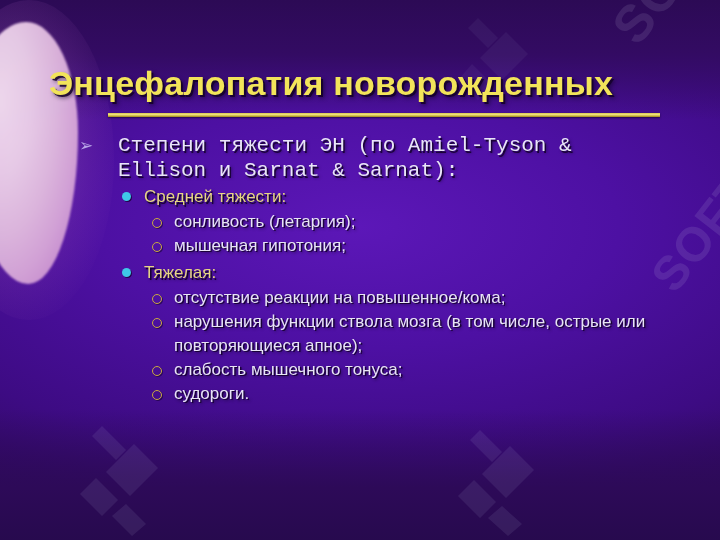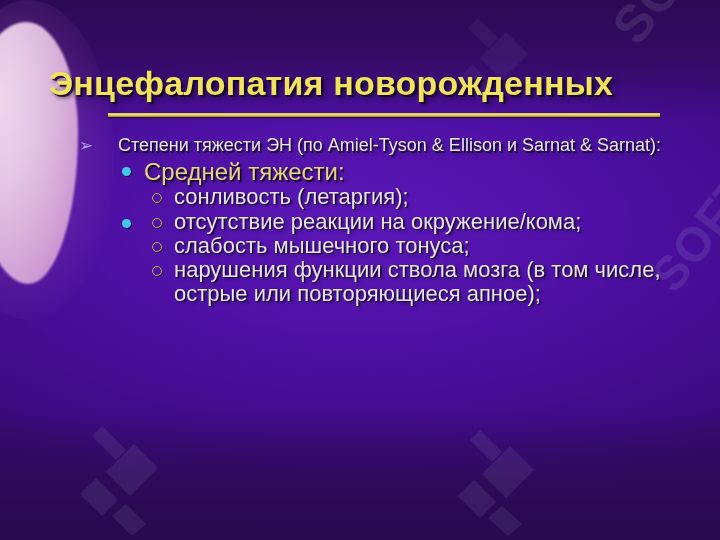--- a/index.html
+++ b/index.html
@@ -122,57 +122,58 @@
   
   .l1 > li.item { padding-left: 118px; margin-bottom: 2px; }
   .l1 > li.item > .bullet {
     left: 79px; top: 2px;
     width: 18px; height: 22px;
     color: #b9a6e8;
     font-size: 17px;
     line-height: 22px;
   }
   .l1 > li.item > .txt {
-    font-size: 18px;
+    font-size: 21px;
     color: #e9e6f7;
     line-height: 25px;
     text-shadow: 1.5px 1.5px 0 rgba(18,0,38,.8), 2px 2px 3px rgba(8,0,22,.5);
     padding-right: 52px;
+    font-family: Liberation Mono, monospace;
   }
 
   
   .l2 { margin-top: 5px; }
   .l2 > li.item { padding-left: 26px; margin-bottom: 1px; }
   .l2 > li.item > .bullet {
     left: 4px; top: 9px;
     width: 9px; height: 9px;
     border-radius: 50%;
     background: #3fc8e8;
     box-shadow: 1px 1px 0 rgba(18,0,38,.7);
   }
   .l2 > li.item > .txt {
-    font-size: 24px;
+    font-size: 17px;
     color: #e6d583;
     line-height: 27px;
     text-shadow: 1.5px 1.5px 0 rgba(18,0,38,.85), 2px 2px 3px rgba(8,0,22,.5);
   }
 
   
   .l3 { margin-top: 2px; }
   .l3 > li.item { padding-left: 30px; margin-bottom: 0px; }
   .l3 > li.item > .bullet {
     left: 8px; top: 8px;
     width: 8px; height: 8px;
     border-radius: 50%;
     border: 1.6px solid #c9a93f;
     background: transparent;
     box-shadow: 1px 1px 0 rgba(18,0,38,.55);
   }
   .l3 > li.item > .txt {
-    font-size: 22px;
+    font-size: 17px;
     color: #e8e4f6;
     line-height: 24px;
     text-shadow: 1.4px 1.4px 0 rgba(18,0,38,.8), 2px 2px 3px rgba(8,0,22,.45);
     padding-right: 33px;
   }
 </style>
 </head>
 <body>
 
 <div id="slide">
@@ -226,38 +227,47 @@
 
           <li class="item">
             <span class="bullet"></span>
             <span class="txt">Средней тяжести:</span>
 
             <ul class="lvl l3">
               <li class="item">
                 <span class="bullet"></span>
                 <span class="txt">сонливость (летаргия);</span>
               </li>
+              <li class="item">
+                <span class="bullet"></span>
+                <span class="txt">мышечная гипотония;</span>
+              </li>
             </ul>
           </li>
 
           <li class="item">
             <span class="bullet"></span>
+            <span class="txt">Тяжелая:</span>
 
             <ul class="lvl l3">
               <li class="item">
                 <span class="bullet"></span>
-                <span class="txt">отсутствие реакции на окружение/кома;</span>
+                <span class="txt">отсутствие реакции на повышенное/кома;</span>
+              </li>
+              <li class="item">
+                <span class="bullet"></span>
+                <span class="txt">нарушения функции ствола мозга (в том числе, острые или повторяющиеся апное);</span>
               </li>
               <li class="item">
                 <span class="bullet"></span>
                 <span class="txt">слабость мышечного тонуса;</span>
               </li>
               <li class="item">
                 <span class="bullet"></span>
-                <span class="txt">нарушения функции ствола мозга (в том числе, острые или повторяющиеся апное);</span>
+                <span class="txt">судороги.</span>
               </li>
             </ul>
           </li>
 
         </ul>
       </li>
     </ul>
   </div>
 
 </div>

